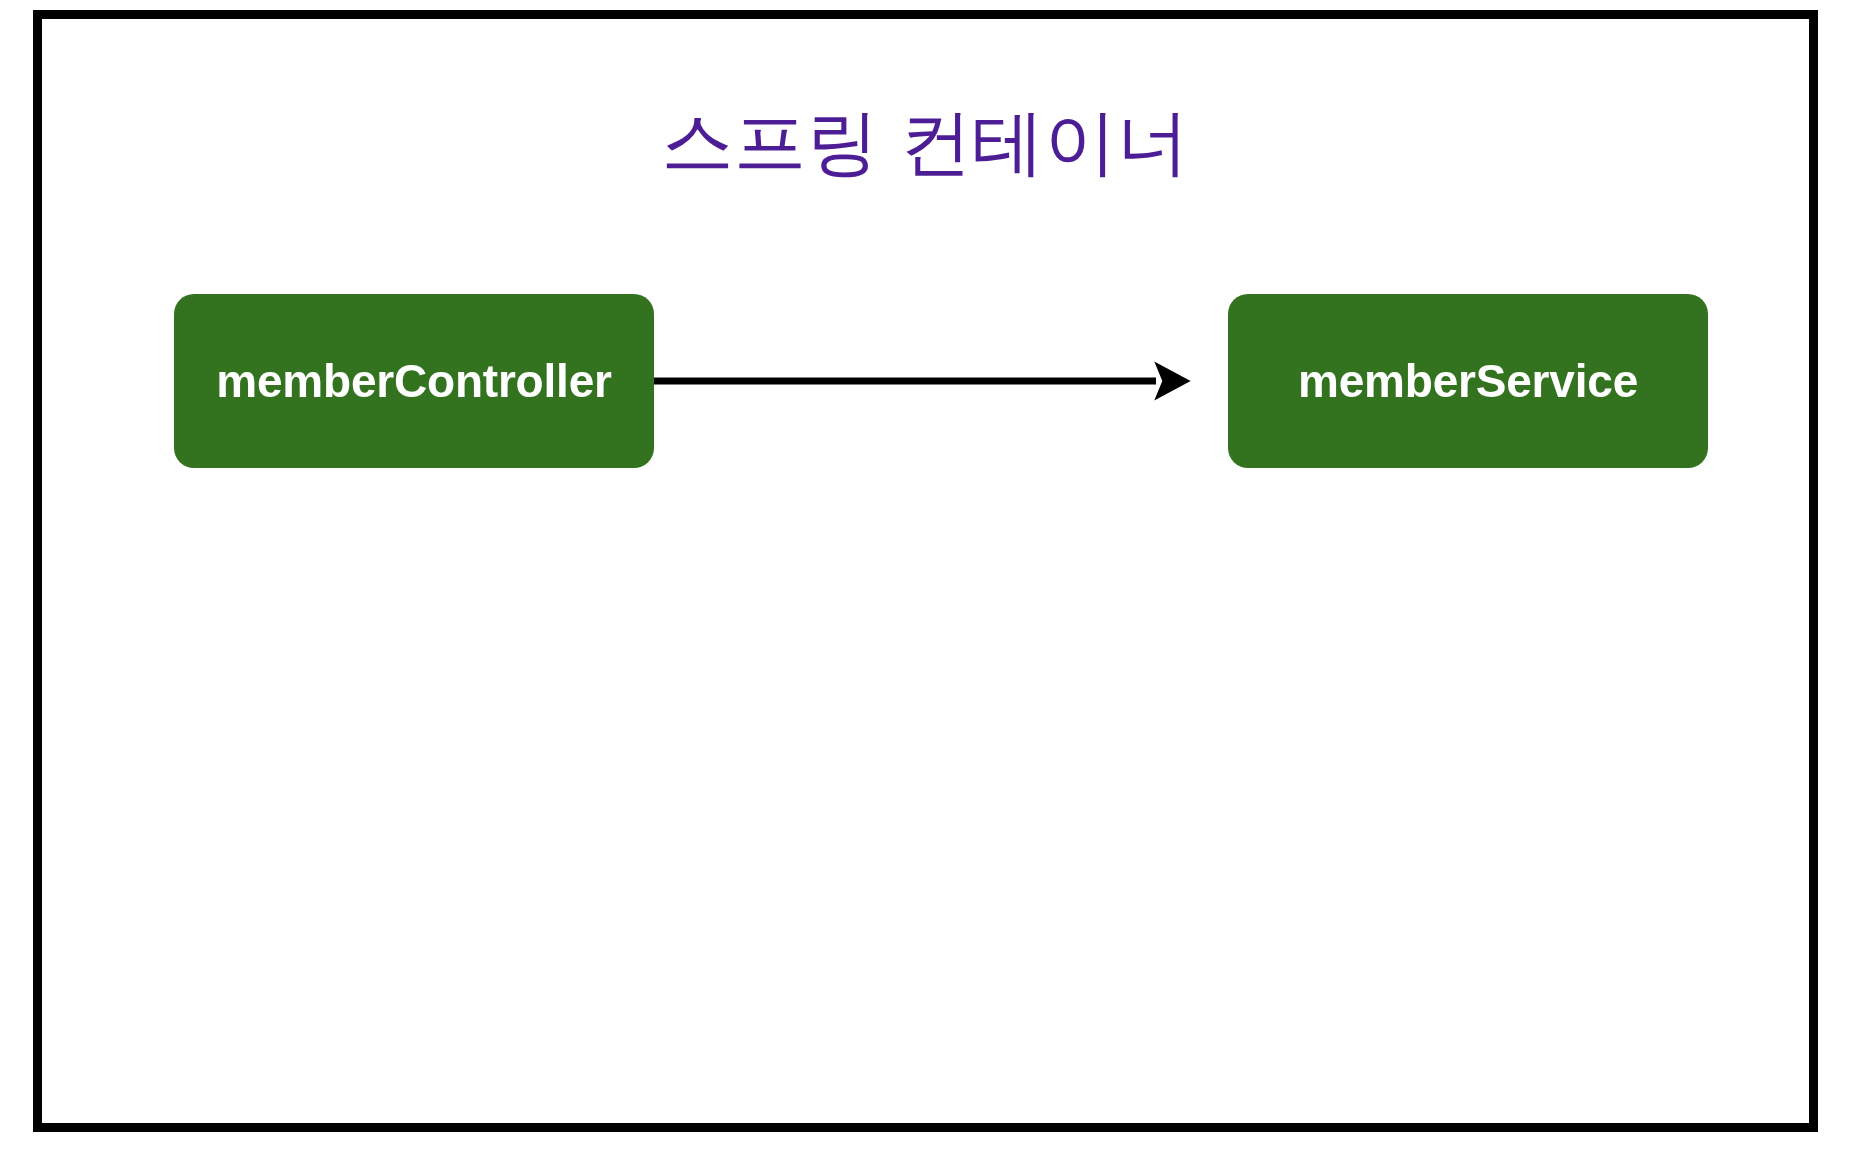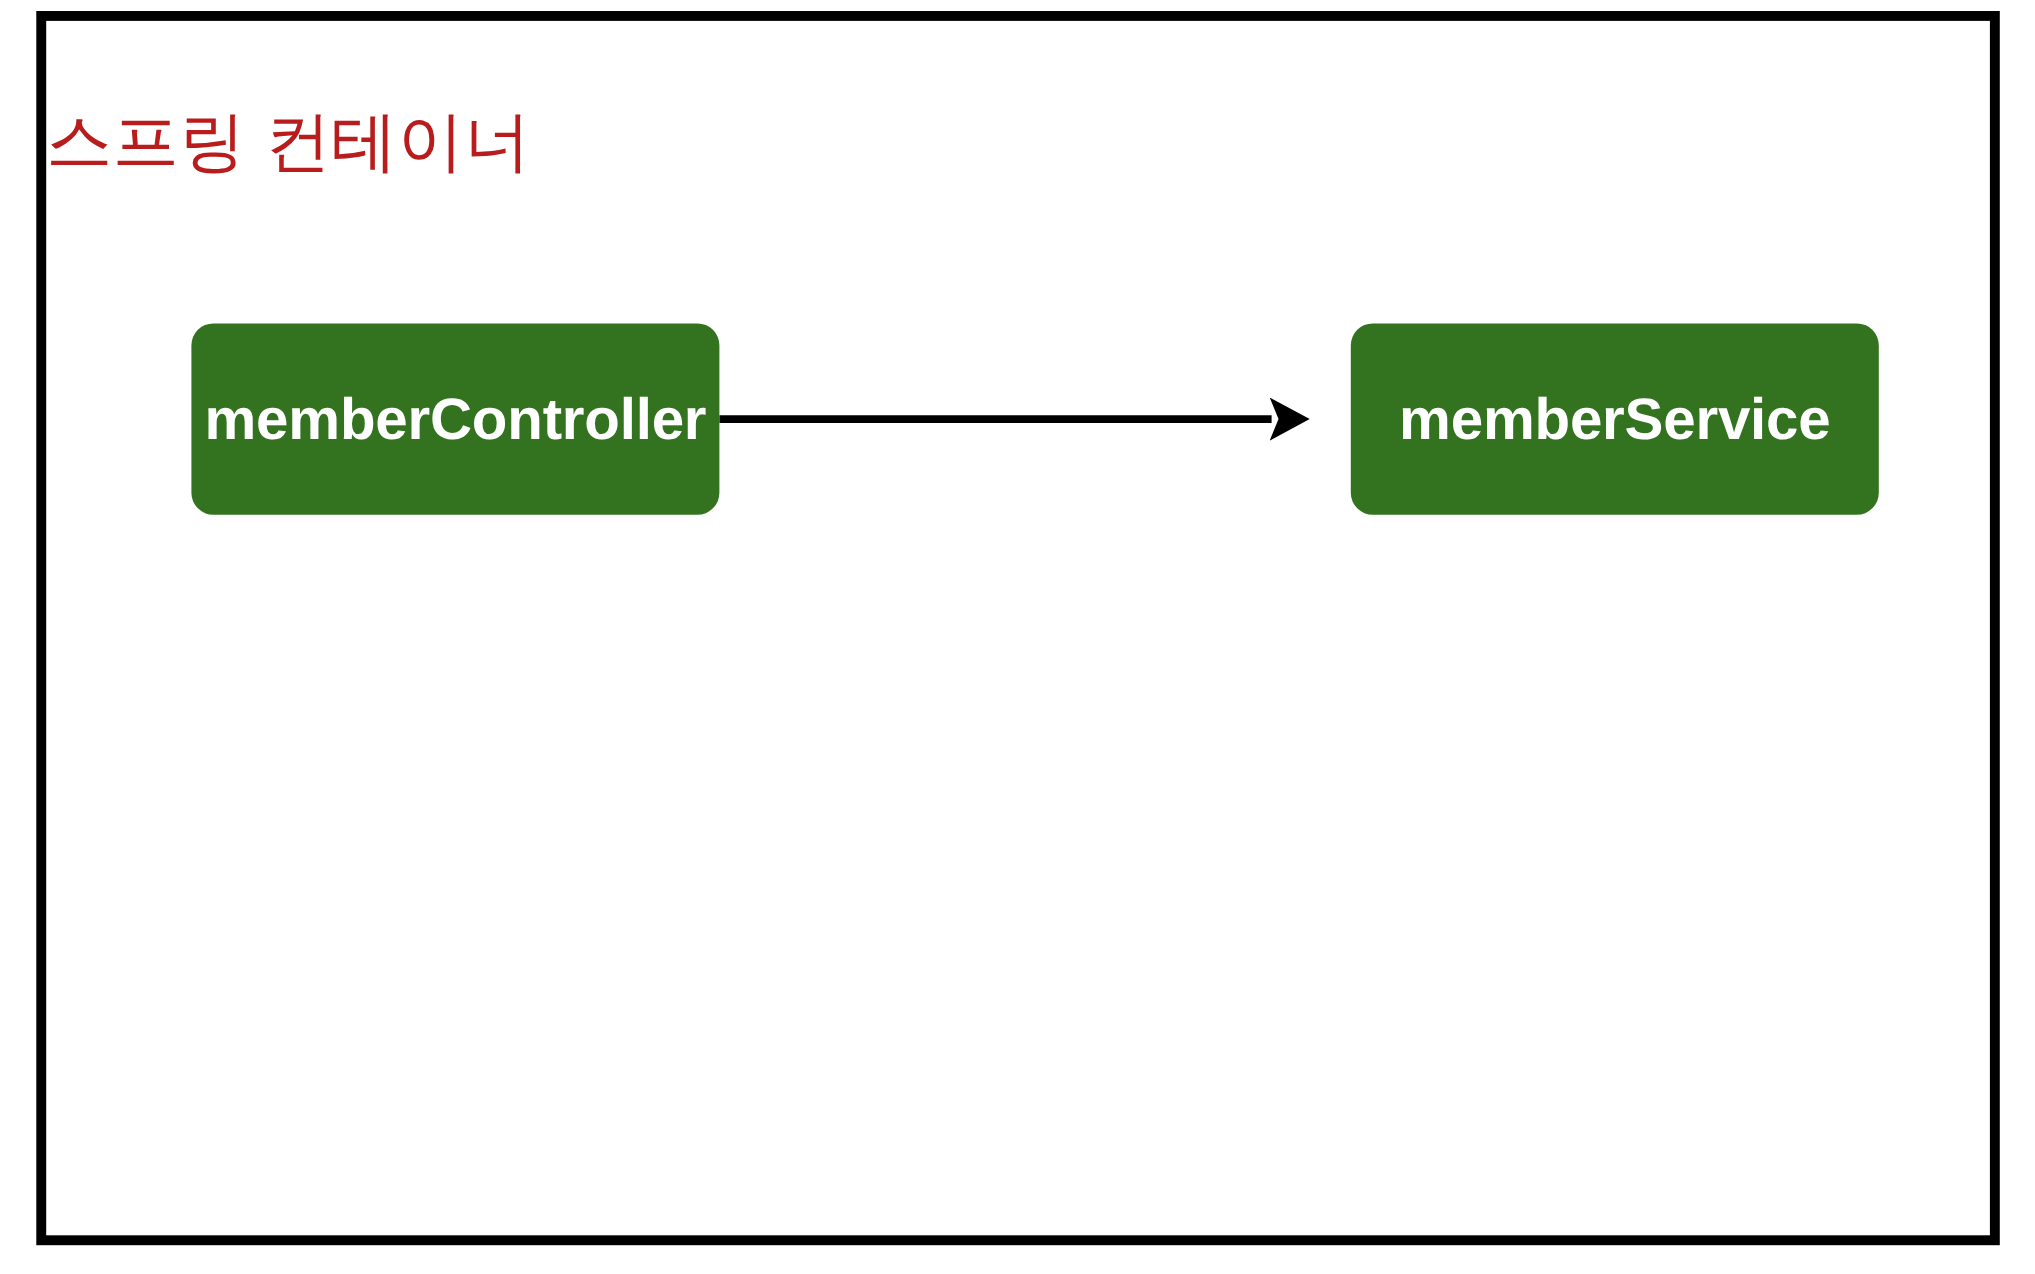--- a/index.html
+++ b/index.html
@@ -30,41 +30,42 @@
     border: 9px solid #000000;
     background: #ffffff;
   }
 
   
   .container-title {
     position: absolute;
     left: 0;
     top: 38px;
     width: 100%;
-    font-size: 60px;
+    text-align: center;
+    font-size: 72px;
     line-height: 1.05;
     font-weight: 400;
-    color: #b91c1c;
+    color: #4c1d95;
     letter-spacing: 0.5px;
     white-space: nowrap;
   }
 
   
   .bean-box {
     position: absolute;
     width: 480px;
     height: 174px;
     border-radius: 20px;
     display: flex;
     align-items: center;
     justify-content: center;
     box-sizing: border-box;
   }
   .bean-box .bean-label {
-    font-size: 53px;
+    font-size: 46px;
     font-weight: bold;
     color: #ffffff;
     white-space: nowrap;
     letter-spacing: -0.2px;
   }
   #bean-member-controller {
     left: 174px;
     top: 294px;
   }
   #bean-member-service {

